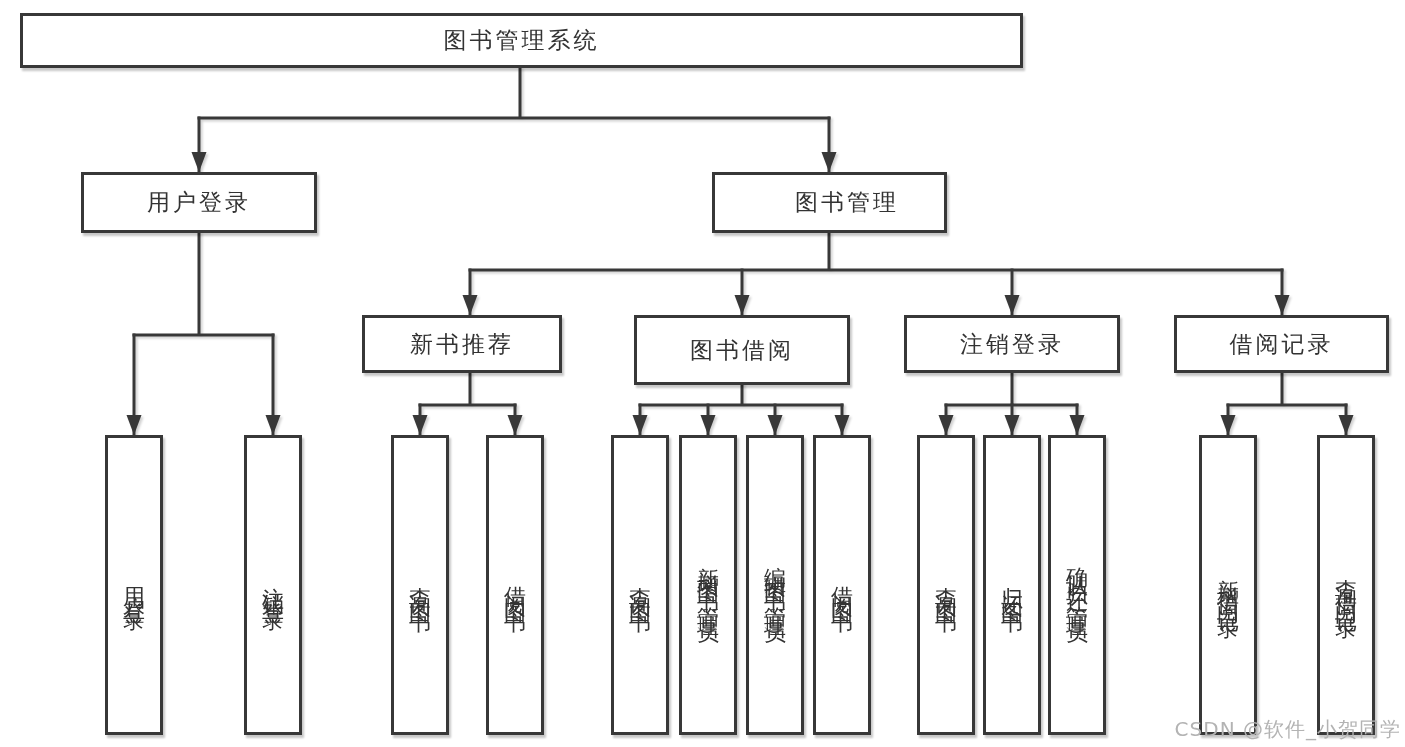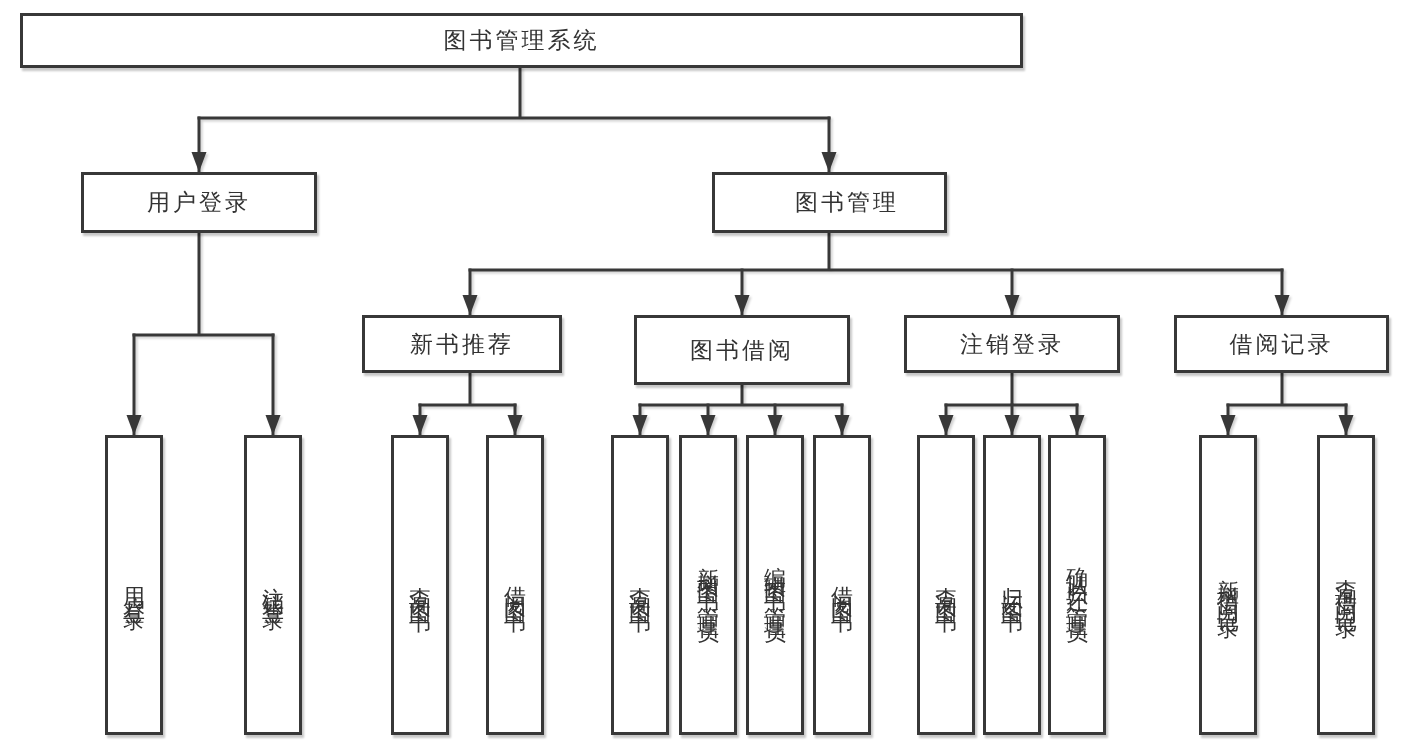--- a/index.html
+++ b/index.html
@@ -151,14 +151,15 @@
   <div class="node leaf" style="left:1048px; top:435px; width:58px; height:300px;">
     <span class="vtext">确认归还（管理员）</span>
   </div>
   <div class="node leaf" style="left:1199px; top:435px; width:58px; height:300px;">
     <span class="vtext">新增借阅记录</span>
   </div>
   <div class="node leaf" style="left:1317px; top:435px; width:58px; height:300px;">
     <span class="vtext">查询借阅记录</span>
   </div>
 
+  <div class="watermark">CSDN @软件_小贺同学</div>
 
 </div>
 
 </body></html>

